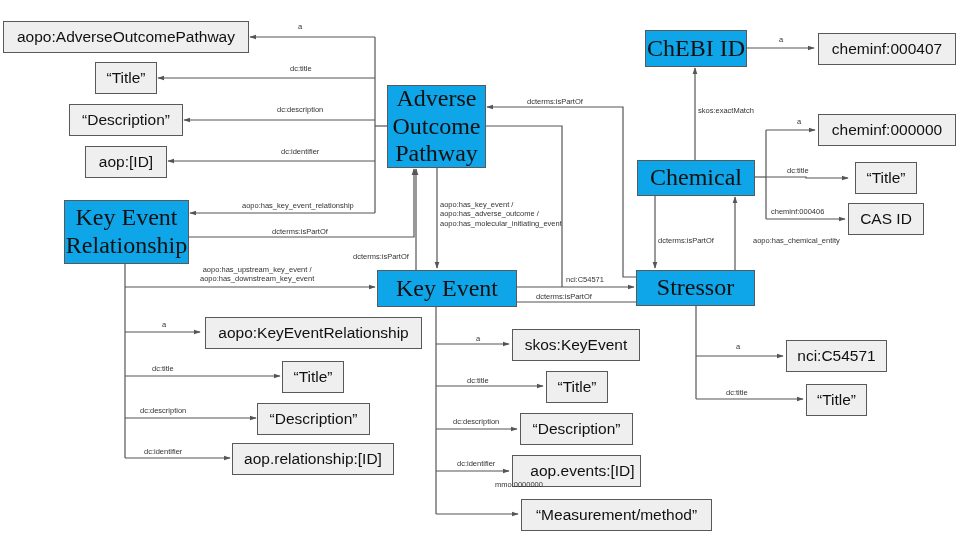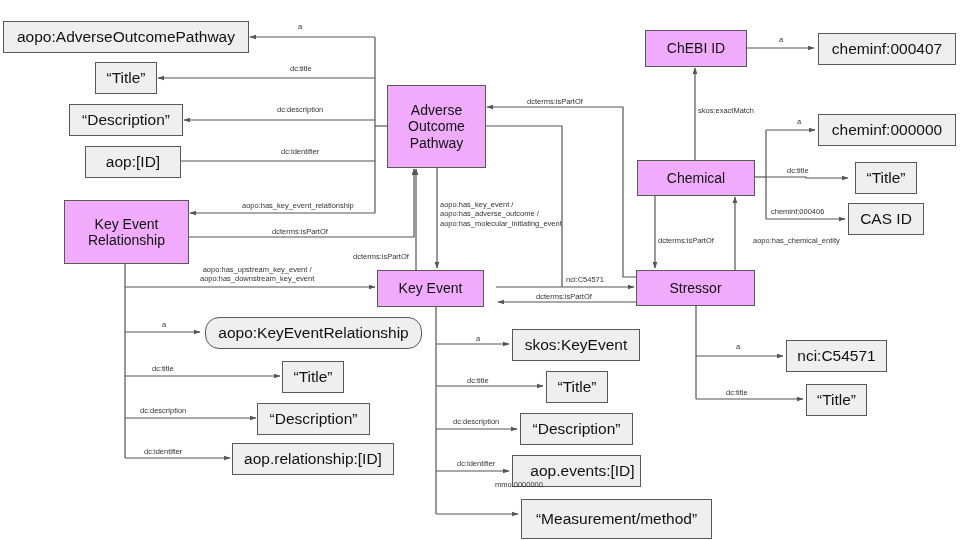--- a/index.html
+++ b/index.html
@@ -1,19 +1,19 @@
 <!DOCTYPE html>
 <html><head>
 <meta charset="utf-8">
 <style>
   html, body { margin:0; padding:0; background:#ffffff; }
   body { width:960px; height:540px; position:relative; overflow:hidden; font-family:"Liberation Sans", sans-serif; }
   #diagram { position:absolute; left:0; top:0; width:960px; height:540px; }
   .node { position:absolute; box-sizing:border-box; border:1px solid #595959; display:flex; align-items:center; justify-content:center; text-align:center; color:#111; line-height:1.15; }
-  .node.main { background:#f0abfc; font-size:14px; }
+  .node.main { background:#0ea5e9; font-size:24px;font-family:Liberation Serif, serif; }
   .node.lit { background:#efefef; font-size:15.5px; }
   .lbl { position:absolute; font-size:7.5px; color:#333; white-space:nowrap; line-height:1.25; text-align:center; }
   svg line, svg polyline { stroke:#555; stroke-width:1.2; fill:none; }
 </style>
 </head>
 <body>
 
 <div id="diagram">
   <svg width="960" height="540">
     <defs>
@@ -72,43 +72,43 @@
     <line x1="735" y1="270" x2="735" y2="197" marker-end="url(#ar)"></line>
 
     <line x1="696" y1="305" x2="696" y2="399"></line>
     <line x1="696" y1="356" x2="783" y2="356" marker-end="url(#ar)"></line>
     <line x1="696" y1="399" x2="803" y2="399" marker-end="url(#ar)"></line>
   </svg>
 
   
   <div class="node main" style="left:387px;top:85px;width:99px;height:83px;padding:8px 6px;">Adverse Outcome Pathway</div>
   <div class="node main" style="left:64px;top:200px;width:125px;height:64px;padding:0 6px;">Key Event Relationship</div>
-  <div class="node main" style="left:377px;top:270px;width:107px;height:37px;">Key Event</div>
+  <div class="node main" style="left:377px;top:270px;width:140px;height:37px;">Key Event</div>
   <div class="node main" style="left:636px;top:270px;width:119px;height:36px;">Stressor</div>
   <div class="node main" style="left:637px;top:160px;width:118px;height:36px;">Chemical</div>
   <div class="node main" style="left:645px;top:30px;width:102px;height:37px;">ChEBI ID</div>
 
   
   <div class="node lit" style="left:3px;top:21px;width:246px;height:32px;">aopo:AdverseOutcomePathway</div>
   <div class="node lit" style="left:95px;top:62px;width:62px;height:32px;">“Title”</div>
   <div class="node lit" style="left:69px;top:104px;width:114px;height:32px;">“Description”</div>
-  <div class="node lit" style="left:85px;top:146px;width:96px;height:32px;">aop:[ID]</div>
+  <div class="node lit" style="left:85px;top:146px;width:82px;height:32px;">aop:[ID]</div>
 
   
-  <div class="node lit" style="left:205px;top:317px;width:217px;height:32px;border-radius:14px;">aopo:KeyEventRelationship</div>
+  <div class="node lit" style="left:205px;top:317px;width:217px;height:32px;">aopo:KeyEventRelationship</div>
   <div class="node lit" style="left:282px;top:361px;width:62px;height:32px;">“Title”</div>
   <div class="node lit" style="left:257px;top:403px;width:113px;height:32px;">“Description”</div>
   <div class="node lit" style="left:232px;top:443px;width:162px;height:32px;">aop.relationship:[ID]</div>
 
   
   <div class="node lit" style="left:512px;top:329px;width:128px;height:32px;">skos:KeyEvent</div>
   <div class="node lit" style="left:546px;top:371px;width:62px;height:32px;">“Title”</div>
   <div class="node lit" style="left:520px;top:413px;width:113px;height:32px;">“Description”</div>
   <div class="node lit" style="left:512px;top:455px;width:129px;height:32px;padding-left:12px;">aop.events:[ID]</div>
-  <div class="node lit" style="left:521px;top:499px;width:191px;height:40px;">“Measurement/method”</div>
+  <div class="node lit" style="left:521px;top:499px;width:191px;height:32px;">“Measurement/method”</div>
 
   
   <div class="node lit" style="left:786px;top:340px;width:101px;height:32px;">nci:C54571</div>
   <div class="node lit" style="left:806px;top:384px;width:61px;height:32px;">“Title”</div>
 
   
   <div class="node lit" style="left:818px;top:114px;width:138px;height:32px;">cheminf:000000</div>
   <div class="node lit" style="left:855px;top:162px;width:62px;height:32px;">“Title”</div>
   <div class="node lit" style="left:848px;top:203px;width:76px;height:32px;">CAS ID</div>
   <div class="node lit" style="left:818px;top:33px;width:138px;height:32px;">cheminf:000407</div>

